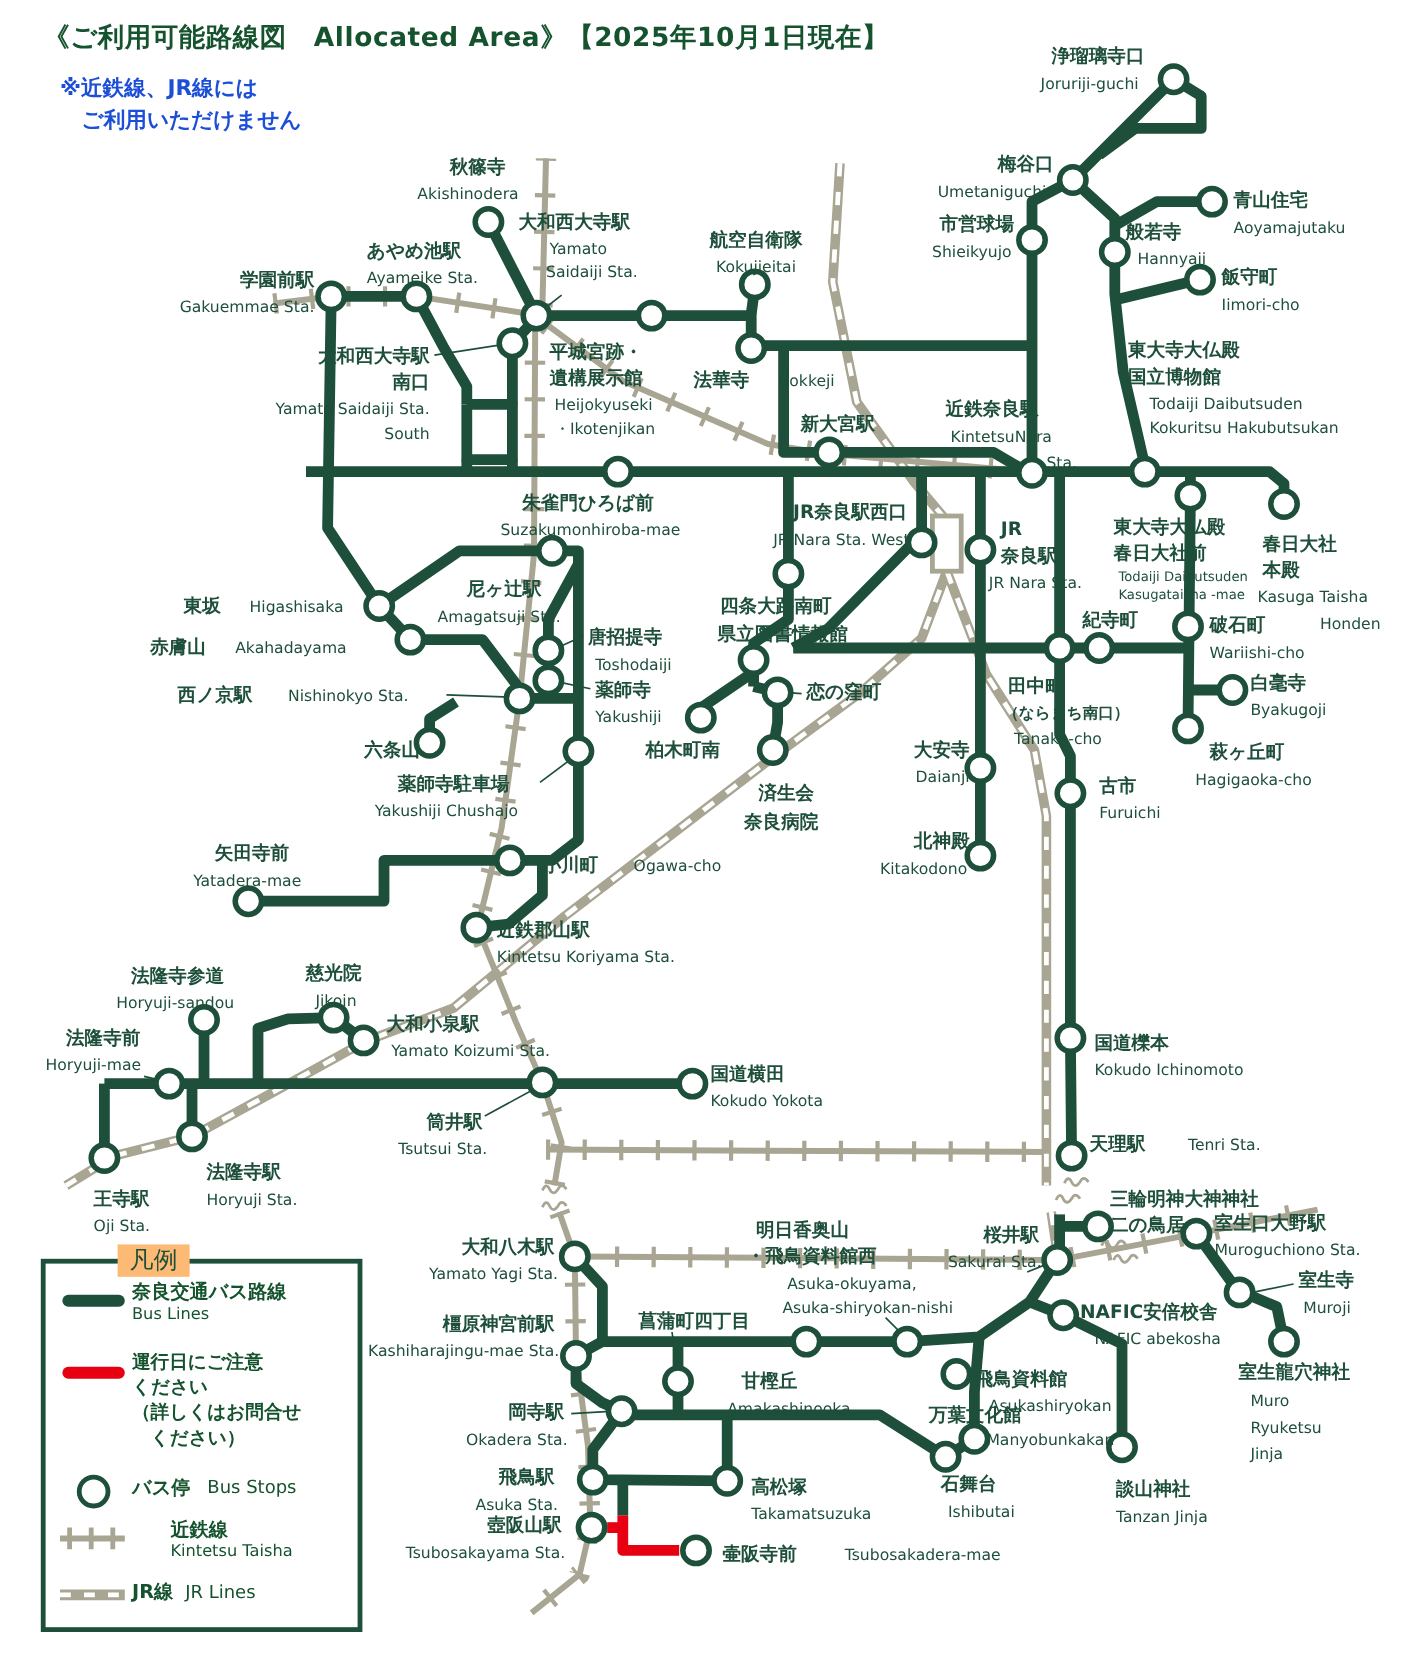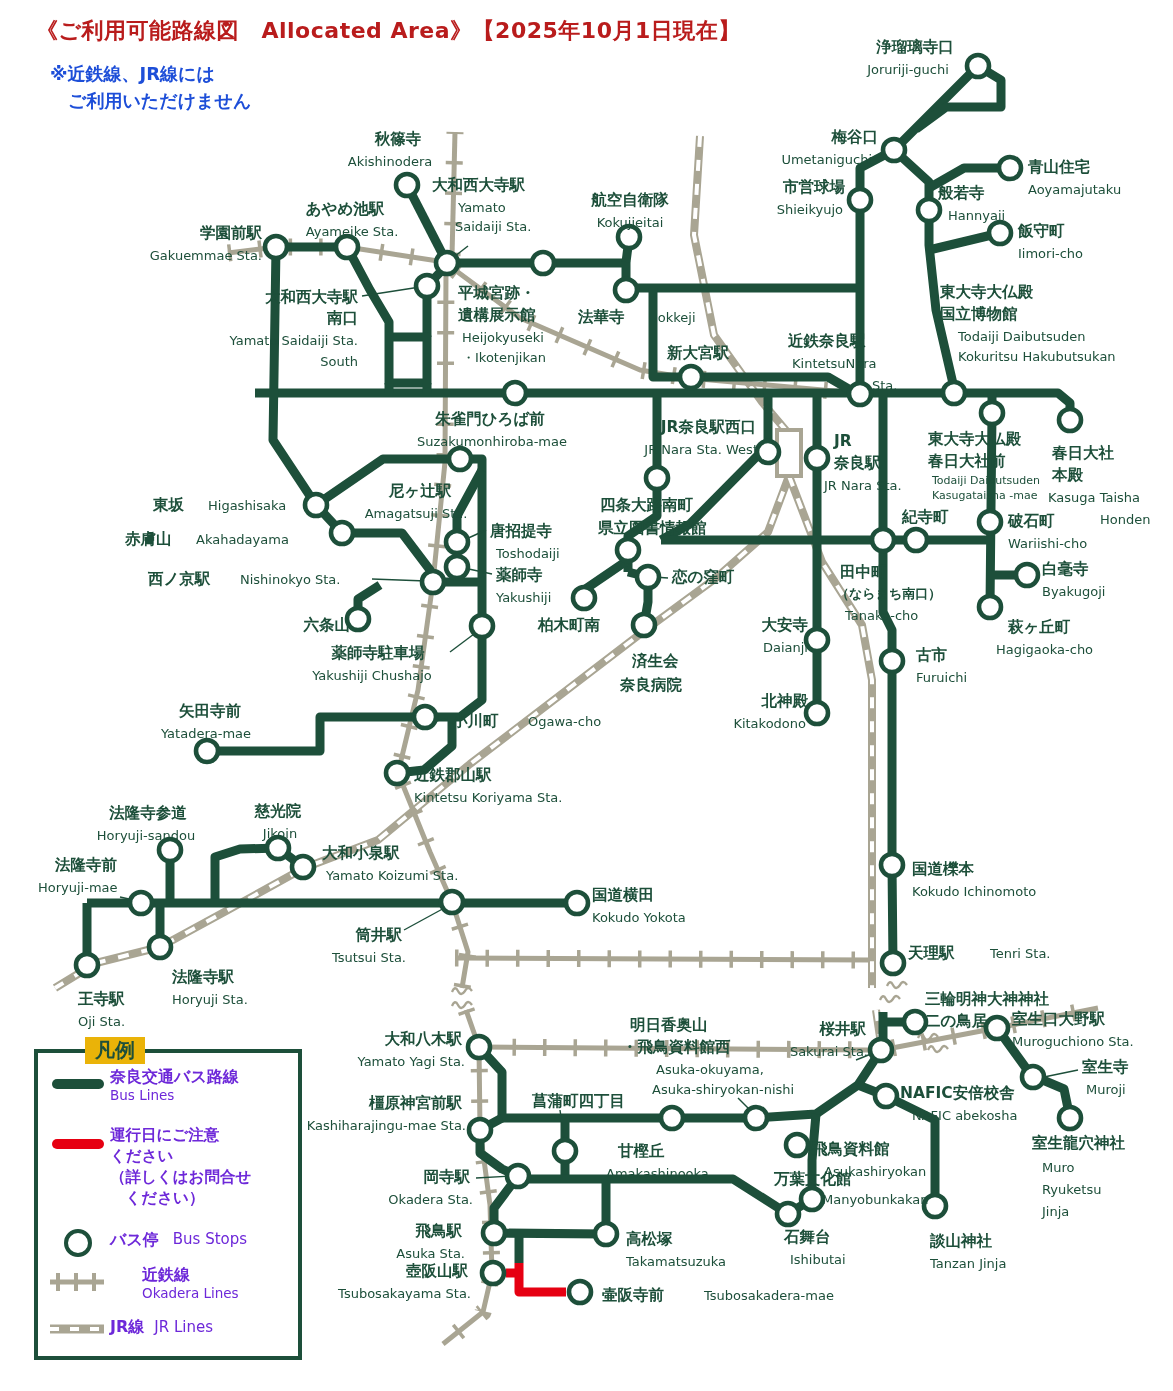--- a/index.html
+++ b/index.html
@@ -1,28 +1,28 @@
 <!DOCTYPE html>
 <html><head>
 <meta charset="utf-8">
 <style>
   html,body{margin:0;padding:0;background:#fff;}
   body{width:1173px;height:1391px;position:relative;font-family:"DejaVu Sans","Liberation Sans",sans-serif;overflow:hidden;}
   #map-svg{position:absolute;left:0;top:0;}
-  .page-title{position:absolute;left:36px;top:16px;font-size:22px;font-weight:700;color:#b91c1c;letter-spacing:0.5px;}
+  .page-title{position:absolute;left:36px;top:16px;font-size:22px;font-weight:700;color:#14532d;letter-spacing:0.5px;}
   .page-note{position:absolute;left:50px;top:60px;font-size:18px;font-weight:700;color:#1d4ed8;white-space:pre-line;line-height:1.5;}
   text{font-family:"DejaVu Sans","Liberation Sans",sans-serif;fill:#1d4f3a;}
   .j{font-size:15.5px;font-weight:600;}
   .e{font-size:13px;font-weight:400;}
   .js{font-size:13px;font-weight:600;}
   .es{font-size:11px;font-weight:400;}
   
   .legend{position:absolute;left:34px;top:1049px;width:260px;height:303px;border:4px solid #1d4f3a;background:#fff;}
-  .legend-title{position:absolute;top:-16px;left:47px;background:#eab308;padding:0 10px;font-size:20px;font-weight:700;color:#1d4f3a;}
-  .legend-row{position:absolute;color:#6d28d9;}
+  .legend-title{position:absolute;top:-16px;left:60px;background:#fdba74;padding:0 10px;font-size:20px;font-weight:400;color:#1d4f3a;}
+  .legend-row{position:absolute;color:#14532d;}
   .lg-bar{width:52px;height:10px;border-radius:6px;}
   .lg-bar.green{background:#1d4f3a;}
   .lg-bar.red{background:#e60012;}
   .lg-circle{width:20px;height:20px;border:4px solid #1d4f3a;border-radius:50%;background:#fff;}
   .lg-jp{font-size:16px;font-weight:600;line-height:1.25;}
   .lg-en{font-size:13.5px;line-height:1.3;}
   .lg-caution{font-size:15.5px;font-weight:700;white-space:pre-line;line-height:1.35;}
 </style>
 </head>
 <body>
@@ -402,21 +402,21 @@
   <div class="legend-row" style="left:10px;top:218px;">
     <svg width="58" height="22">
       <line x1="2" y1="11" x2="56" y2="11" stroke="#a9a593" stroke-width="5"></line>
       <line x1="10" y1="2" x2="10" y2="20" stroke="#a9a593" stroke-width="4"></line>
       <line x1="28" y1="2" x2="28" y2="20" stroke="#a9a593" stroke-width="4"></line>
       <line x1="46" y1="2" x2="46" y2="20" stroke="#a9a593" stroke-width="4"></line>
     </svg>
   </div>
   <div class="legend-row" style="left:72px;top:212px;margin-left:32px;">
     <div class="lg-jp">近鉄線</div>
-    <div class="lg-en">Okadera Lines</div>
+    <div class="lg-en">Kintetsu Taisha</div>
   </div>
 
   <div class="legend-row" style="left:10px;top:268px;">
     <svg width="58" height="14">
       <line x1="2" y1="7" x2="56" y2="7" stroke="#a9a593" stroke-width="9"></line>
       <line x1="2" y1="7" x2="56" y2="7" stroke="#ffffff" stroke-width="4" stroke-dasharray="9 11"></line>
     </svg>
   </div>
   <div class="legend-row" style="left:72px;top:264px;display:flex;gap:10px;align-items:baseline;">
     <span class="lg-jp">JR線</span>

